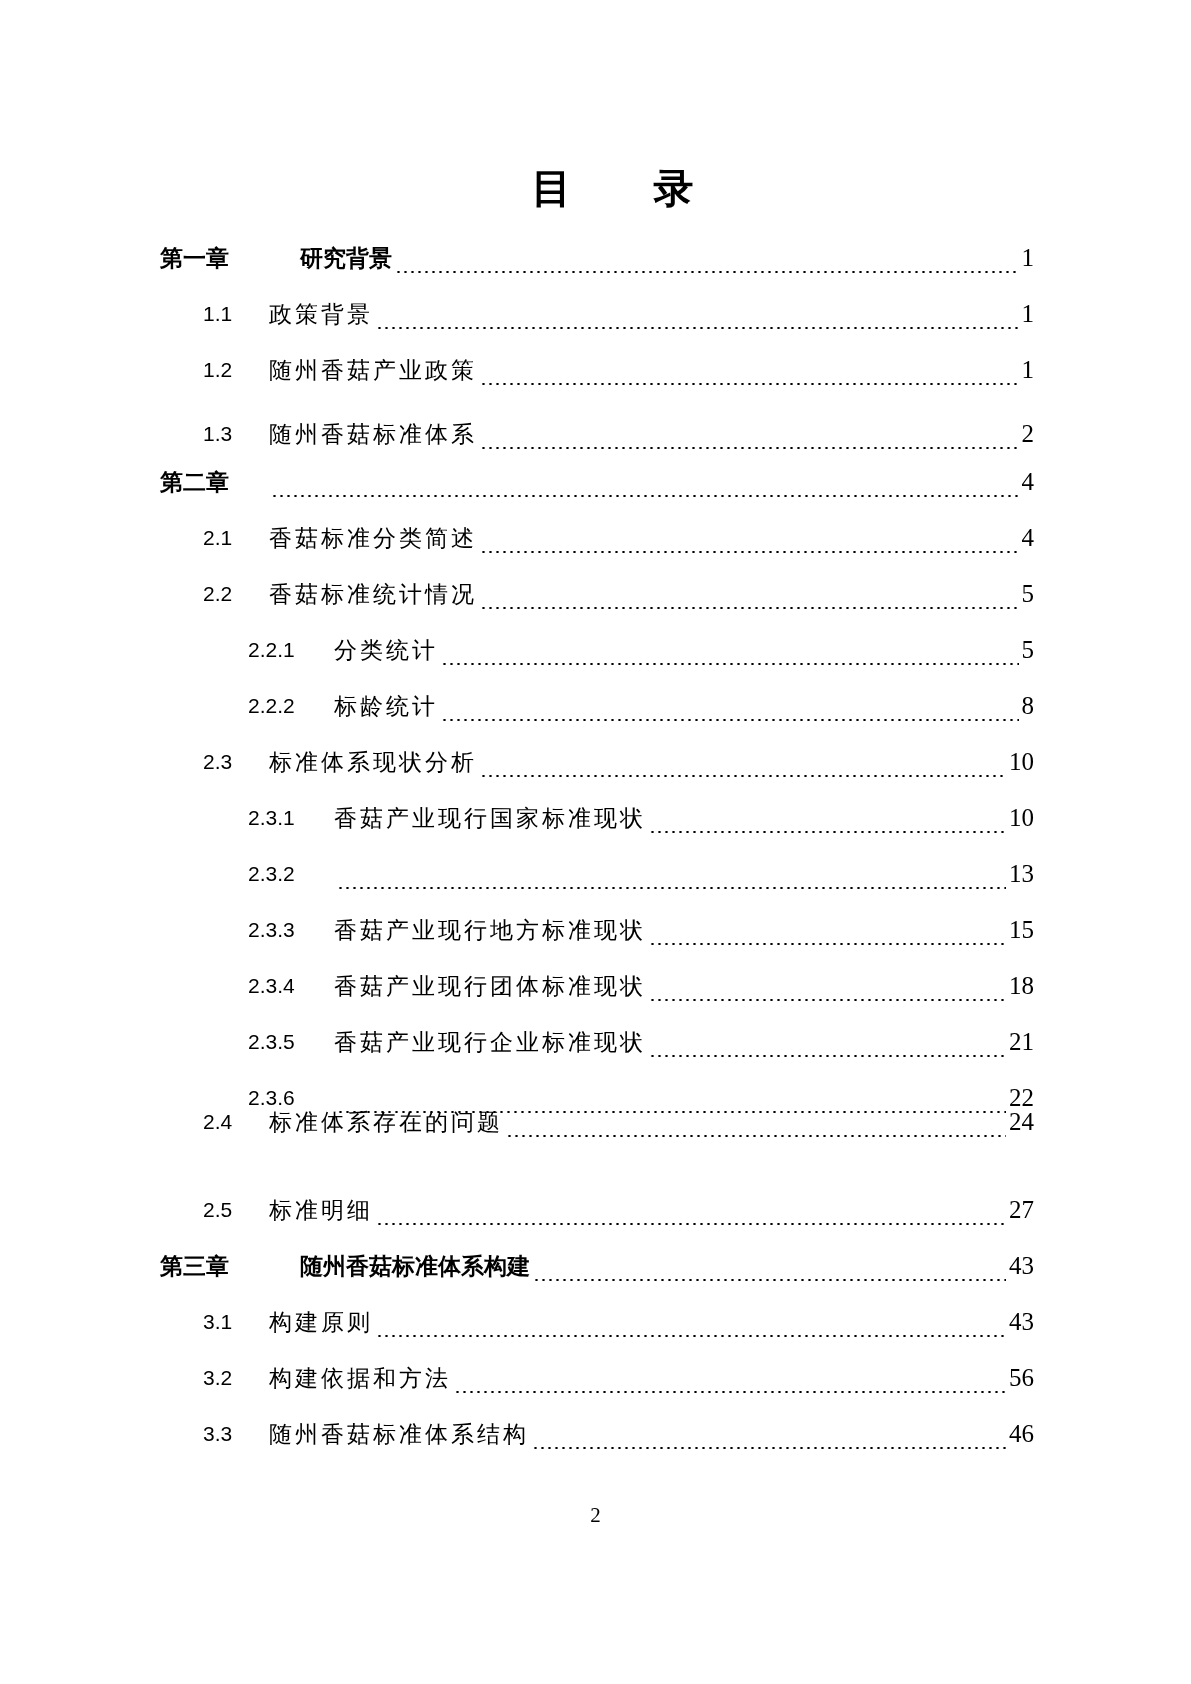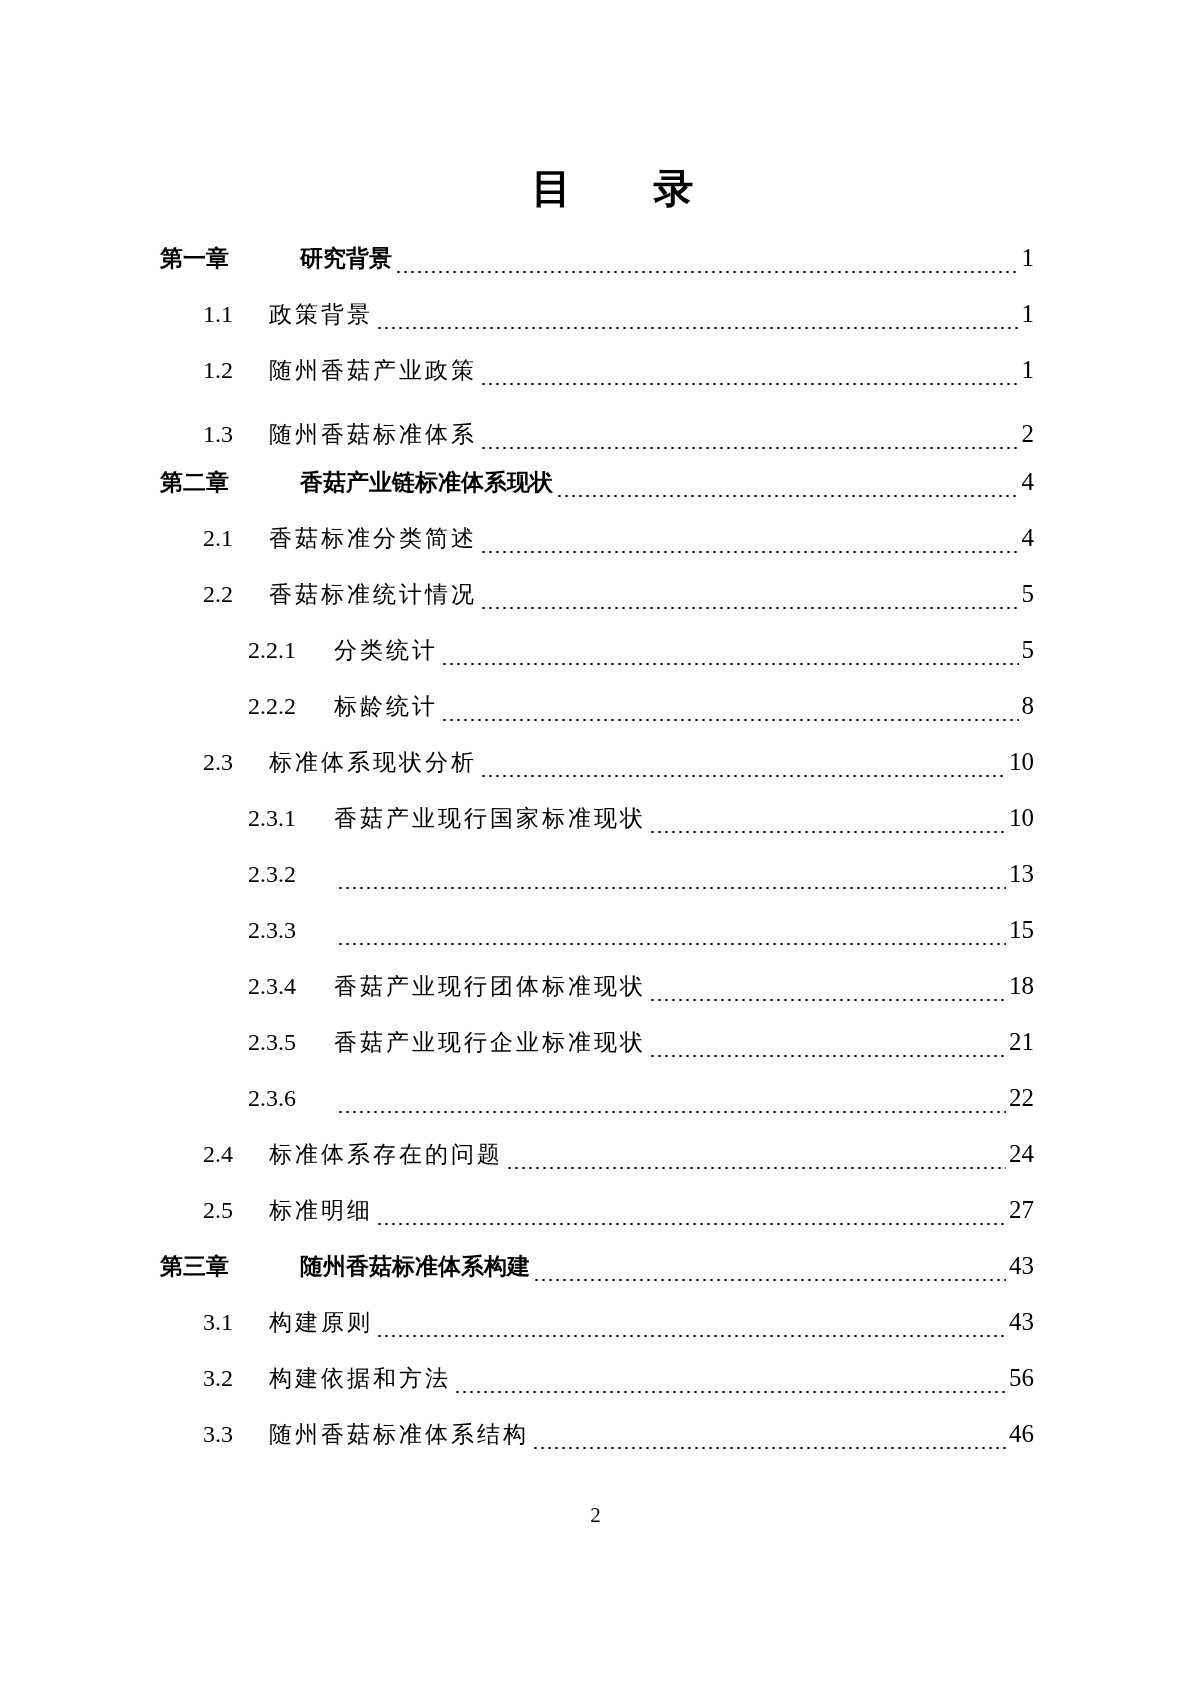--- a/index.html
+++ b/index.html
@@ -7,21 +7,21 @@
          font-family: "DejaVu Serif", "Liberation Serif", serif; color: #000; }
   .title { position: absolute; left: 0; width: 1191px; top: 160px; text-align: center;
            font-size: 40px; font-weight: bold; letter-spacing: 34px; padding-left: 34px;
            line-height: 56px; font-family: "DejaVu Serif", serif; }
   .toc { position: absolute; left: 0; top: 230px; width: 1191px; }
   .row { position: absolute; height: 56px; display: flex; align-items: center;
          right: 157px; font-size: 23px; line-height: 56px; }
   .row.l1 { left: 160px; font-family: "DejaVu Sans", sans-serif; font-weight: bold; font-size: 23px; }
   .row.l2 { left: 203px; font-family: "DejaVu Sans", sans-serif; }
   .row.l3 { left: 248px; font-family: "DejaVu Sans", sans-serif; }
-  .num { font-family: Liberation Serif, serif; font-size: 24px; white-space: nowrap; }
+  .num { font-family: Liberation Sans, sans-serif; font-size: 21px; white-space: nowrap; }
   .l1 .num { font-family: "DejaVu Sans", sans-serif; font-weight: bold; font-size: 23px; }
   .l2 .num { width: 66px; flex: 0 0 66px; }
   .l3 .num { width: 86px; flex: 0 0 86px; }
   .l1 .num { width: 108px; flex: 0 0 108px; }
   .text { white-space: nowrap; letter-spacing: 3px; }
   .l1 .text { letter-spacing: 0; margin-left: 32px; }
   .leader { flex: 1 1 auto; height: 20px; margin: 0 3px; align-self: center; position: relative; top: 6px;
             background-image: radial-gradient(circle, #000 1px, transparent 1.3px);
             background-size: 7px 4px; background-repeat: repeat-x; background-position: 0 100%; }
   .page { font-family: "Liberation Serif", serif; font-size: 25px; font-weight: normal; white-space: nowrap; }
@@ -53,21 +53,20 @@
     <span class="page">1</span>
   </div>
   <div class="row l2" style="top:176px">
     <span class="num">1.3</span>
     <span class="text">随州香菇标准体系</span>
     <span class="leader"></span>
     <span class="page">2</span>
   </div>
   <div class="row l1" style="top:224px">
     <span class="num">第二章</span>
-    <span class="text">香菇产业链标准体系现状</span>
     <span class="leader"></span>
     <span class="page">4</span>
   </div>
   <div class="row l2" style="top:280px">
     <span class="num">2.1</span>
     <span class="text">香菇标准分类简述</span>
     <span class="leader"></span>
     <span class="page">4</span>
   </div>
   <div class="row l2" style="top:336px">
@@ -100,41 +99,42 @@
     <span class="leader"></span>
     <span class="page">10</span>
   </div>
   <div class="row l3" style="top:616px">
     <span class="num">2.3.2</span>
     <span class="leader"></span>
     <span class="page">13</span>
   </div>
   <div class="row l3" style="top:672px">
     <span class="num">2.3.3</span>
+    <span class="text">香菇产业现行地方标准现状</span>
     <span class="leader"></span>
     <span class="page">15</span>
   </div>
   <div class="row l3" style="top:728px">
     <span class="num">2.3.4</span>
     <span class="text">香菇产业现行团体标准现状</span>
     <span class="leader"></span>
     <span class="page">18</span>
   </div>
   <div class="row l3" style="top:784px">
     <span class="num">2.3.5</span>
     <span class="text">香菇产业现行企业标准现状</span>
     <span class="leader"></span>
     <span class="page">21</span>
   </div>
   <div class="row l3" style="top:840px">
     <span class="num">2.3.6</span>
     <span class="leader"></span>
     <span class="page">22</span>
   </div>
-  <div class="row l2" style="top:896px">
+  <div class="row l2" style="top:864px">
     <span class="num">2.4</span>
     <span class="text">标准体系存在的问题</span>
     <span class="leader"></span>
     <span class="page">24</span>
   </div>
   <div class="row l2" style="top:952px">
     <span class="num">2.5</span>
     <span class="text">标准明细</span>
     <span class="leader"></span>
     <span class="page">27</span>

